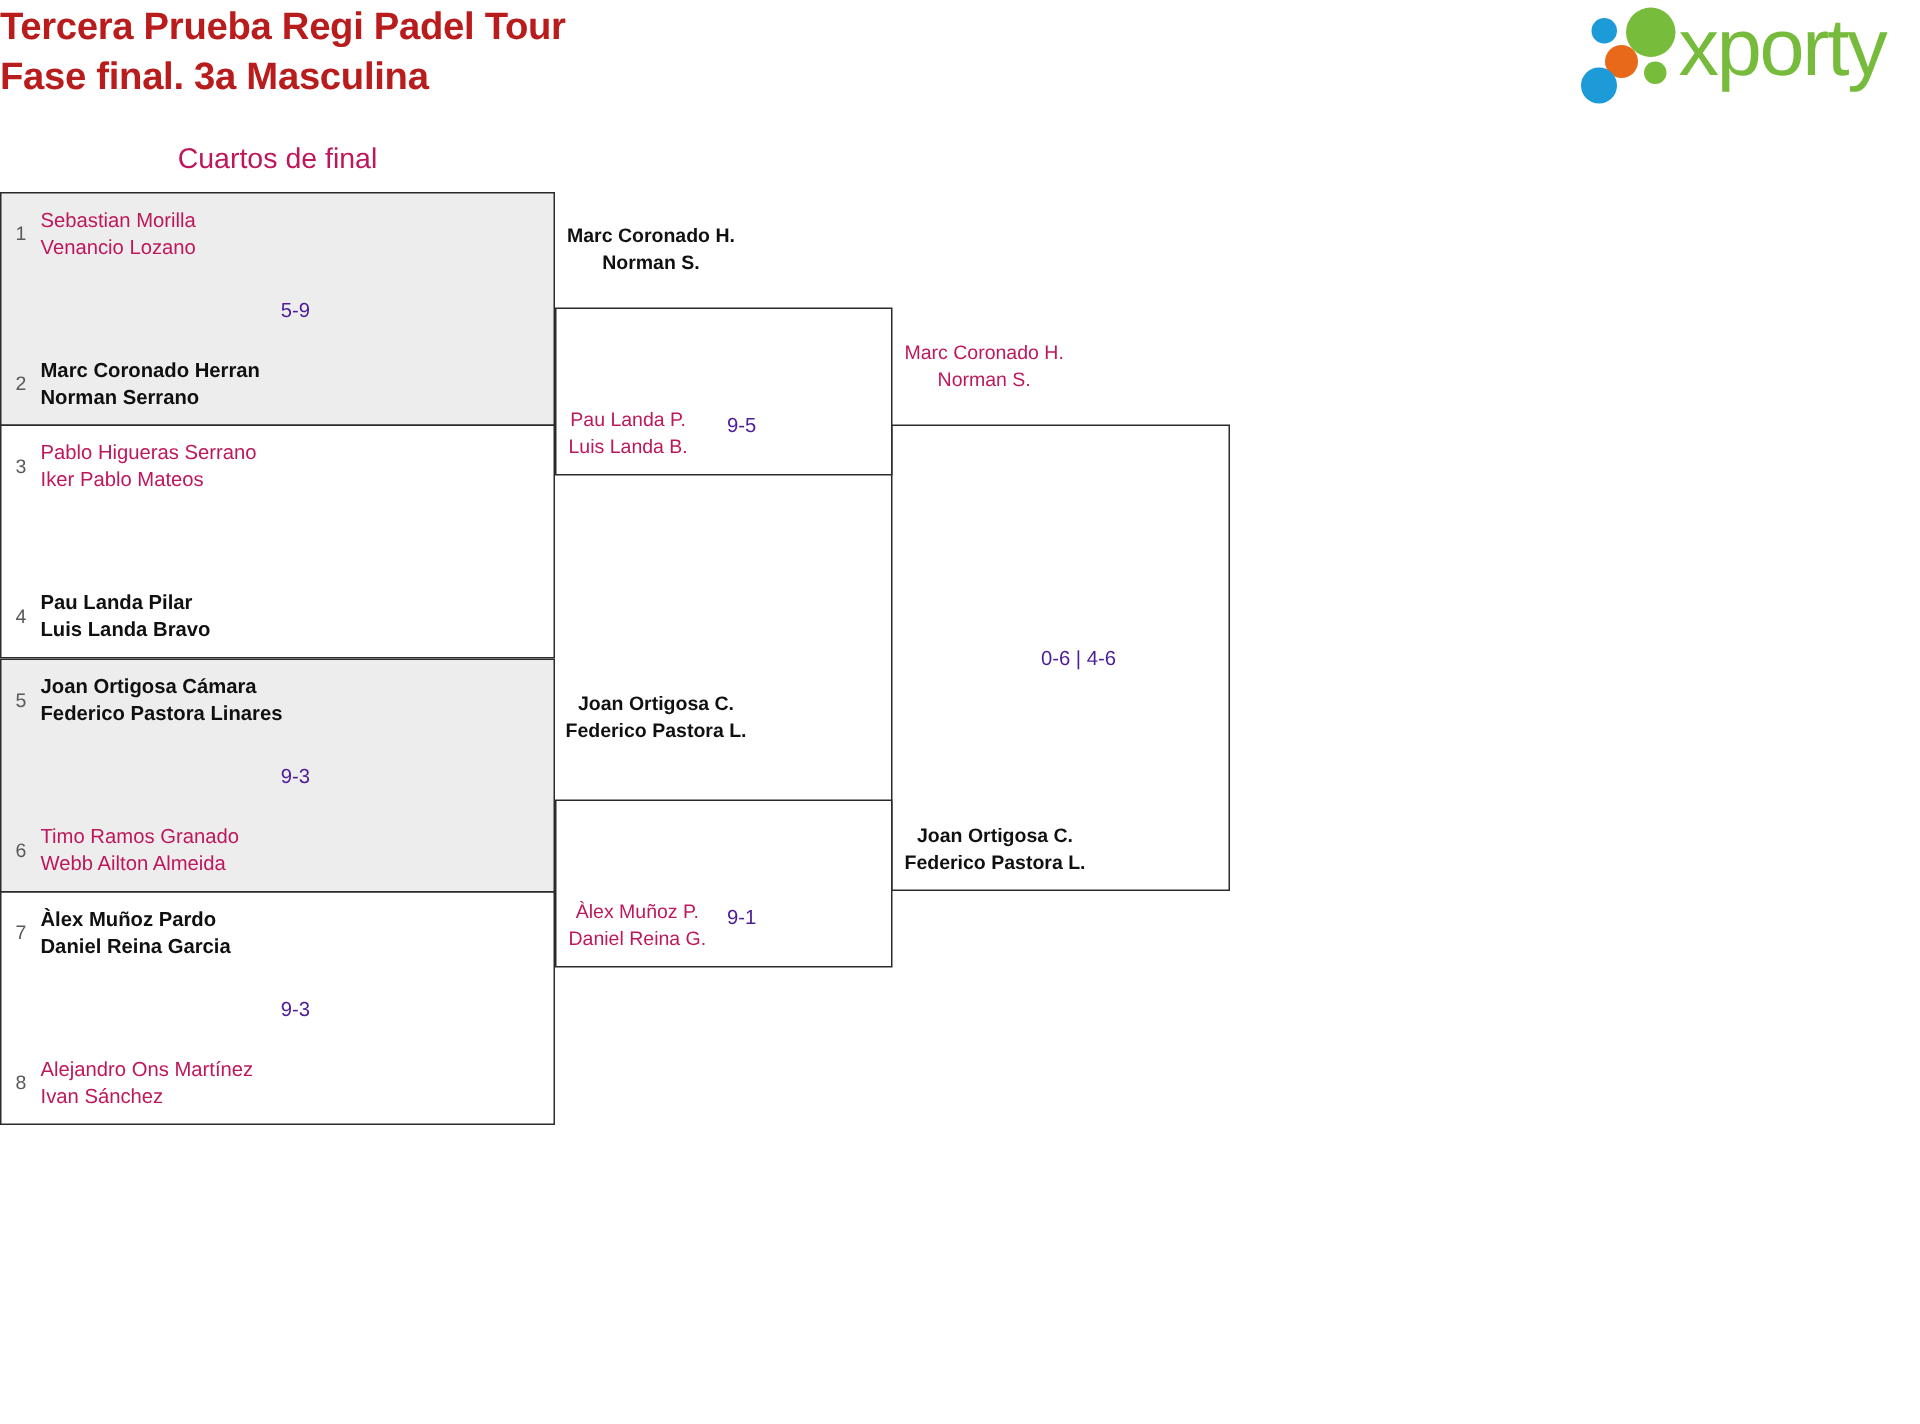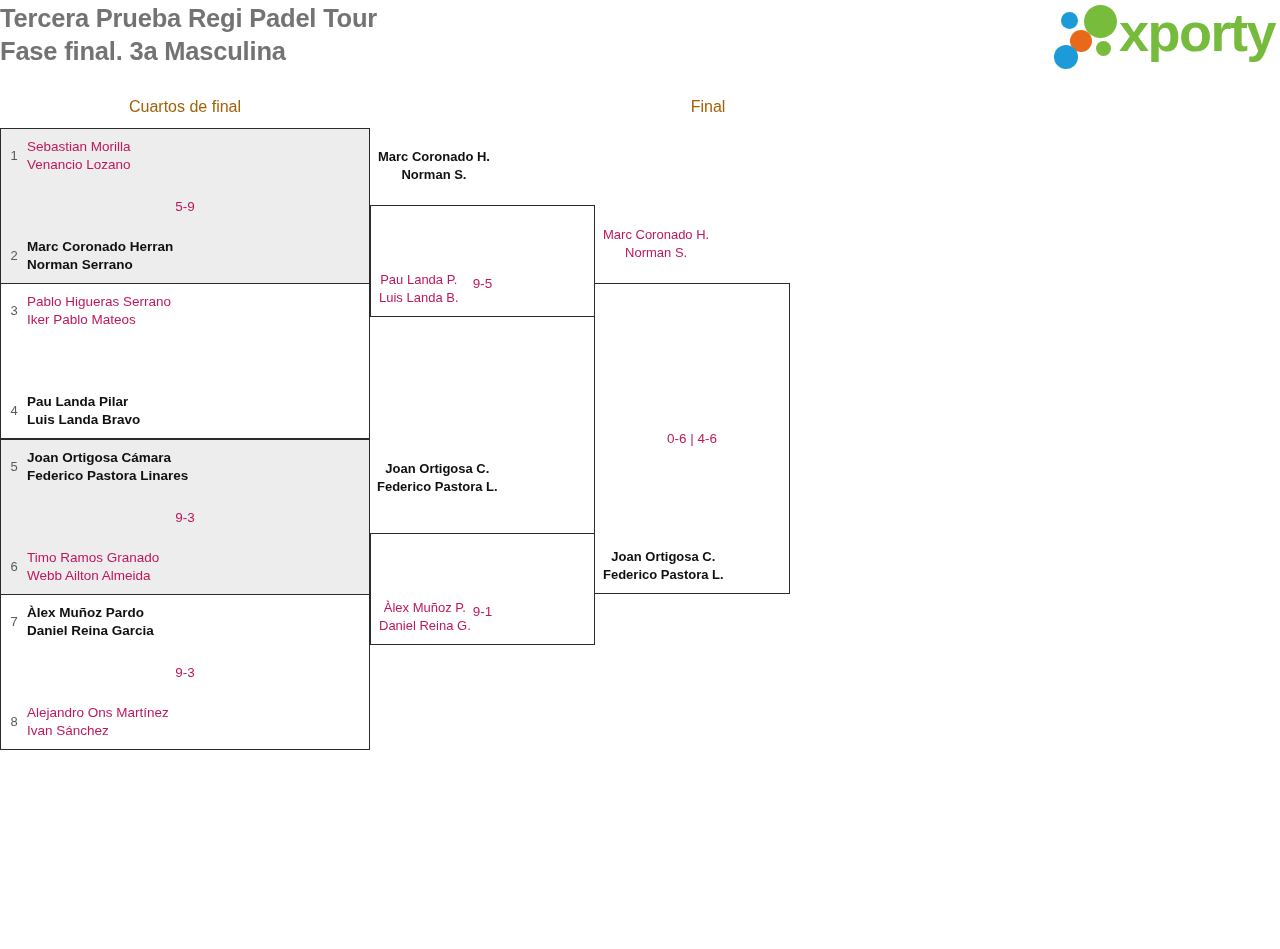--- a/index.html
+++ b/index.html
@@ -12,42 +12,42 @@
     color: #1a1a1a;
     overflow: hidden;
   }
   .page { position: relative; width: 1280px; height: 949px; }
 
   
   .header { position: absolute; left: 0; top: 0; width: 1280px; height: 78px; }
   .title-block {
     position: absolute; left: 0; top: 2px;
     font-size: 25.5px; font-weight: bold; line-height: 33px;
-    letter-spacing: -0.2px; color: #737373; white-space: nowrap;
+    letter-spacing: -0.2px; color: #b91c1c; white-space: nowrap;
   }
   .title-line { display: block; }
 
   .logo { position: absolute; left: 1049px; top: 5px; width: 228px; height: 62px; }
   .logo-dots { position: absolute; left: 0; top: 0; width: 72px; height: 62px; }
   .dot { position: absolute; border-radius: 50%; }
   .dot-blue-sm   { left: 12px; top: 7px;  width: 17px; height: 17px; background: #1d9bd8; }
   .dot-green-lg  { left: 35px; top: 0px;  width: 33px; height: 33px; background: #78bc3b; }
   .dot-orange    { left: 21px; top: 25px; width: 22px; height: 22px; background: #e8691a; }
   .dot-green-sm  { left: 47px; top: 36px; width: 15px; height: 15px; background: #78bc3b; }
   .dot-blue-lg   { left: 5px;  top: 40px; width: 24px; height: 24px; background: #1d9bd8; }
   .logo-text {
     position: absolute; left: 70px; top: -4px;
-    font-size: 54px; font-weight: bold; color: #76bb3c;
+    font-size: 54px; font-weight: normal; color: #76bb3c;
     letter-spacing: -1.5px; line-height: 62px;
   }
 
   
   .round-head {
     position: absolute; text-align: center;
-    font-size: 16px; color: #a16207; line-height: 22px; top: 96px;
+    font-size: 19px; color: #be185d; line-height: 22px; top: 96px;
   }
   .rh-qf { left: 0px;   width: 370px; }
   .rh-sf { left: 371px; width: 224px; }
   .rh-f  { left: 596px; width: 224px; }
 
   
   .bracket { position: absolute; left: 0; top: 128px; width: 860px; height: 625px; }
 
   .mbox { position: absolute; border: 1px solid #2b2b2b; }
 
@@ -58,43 +58,43 @@
   .qf2 { top: 155px; }
   .qf3 { top: 311px; }
   .qf4 { top: 466px; }
 
   
   .sf { left: 370px; width: 225px; height: 112px; }
   .sf1 { top: 77px; }
   .sf2 { top: 389px; margin-top: 16px; }
 
   
-  .fn { left: 594px; width: 196px; height: 311px; }
+  .fn { left: 594px; width: 226px; height: 311px; }
   .fn1 { top: 155px; }
 
   
   .team {
     position: absolute; left: 0; width: 100%;
     display: flex; align-items: flex-start;
     font-size: 13.5px; line-height: 18px;
   }
   .team.top    { top: 9px; }
   .team.bottom { bottom: 9px; }
 
   .seed {
     width: 26px; flex: 0 0 26px; text-align: center;
     font-size: 13px; color: #5a5a5a; line-height: 36px;
   }
   .names { display: flex; flex-direction: column; }
   .pname { white-space: nowrap; color: #be185d; font-weight: normal; }
   .winner .pname { color: #101010; font-weight: bold; }
 
   .score {
-    position: absolute; left: 0; width: 100%; text-align: center;
-    font-size: 13.5px; color: #be185d; line-height: 18px;
+    position: absolute; left: 12px; width: 100%; text-align: center;
+    font-size: 13.5px; color: #4c1d95; line-height: 18px;
   }
 
   
   .qf .score { top: 69px; }
   
   .sf .score { top: 69px; }
   
   .fn .score { top: 146px; }
 
   
@@ -121,21 +121,20 @@
         <span class="dot dot-green-lg"></span>
         <span class="dot dot-orange"></span>
         <span class="dot dot-green-sm"></span>
         <span class="dot dot-blue-lg"></span>
       </div>
       <div class="logo-text">xporty</div>
     </div>
   </div>
 
   <div class="round-head rh-qf">Cuartos de final</div>
-  <div class="round-head rh-f">Final</div>
 
   <div class="bracket">
 
     <div class="mbox qf qf1 shade">
       <div class="team top">
         <span class="seed">1</span>
         <span class="names">
           <span class="pname">Sebastian Morilla</span>
           <span class="pname">Venancio Lozano</span>
         </span>

